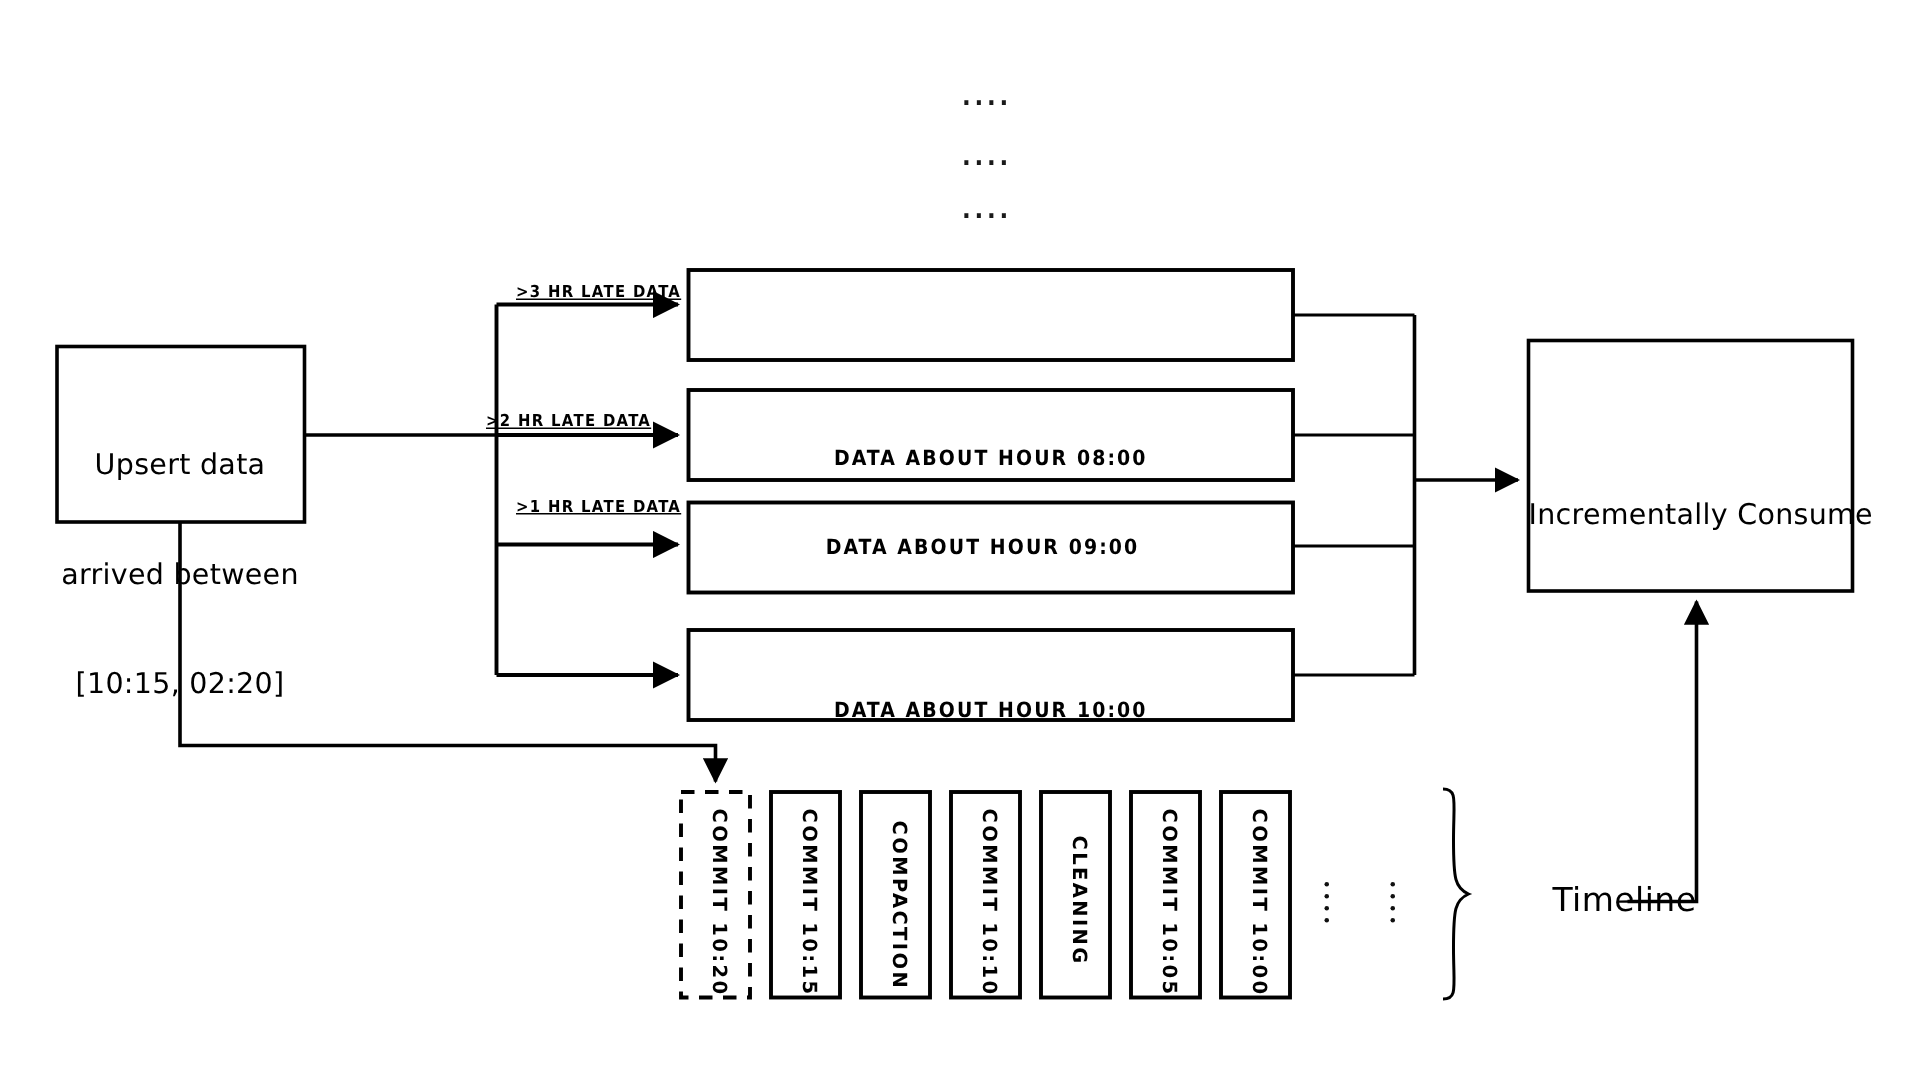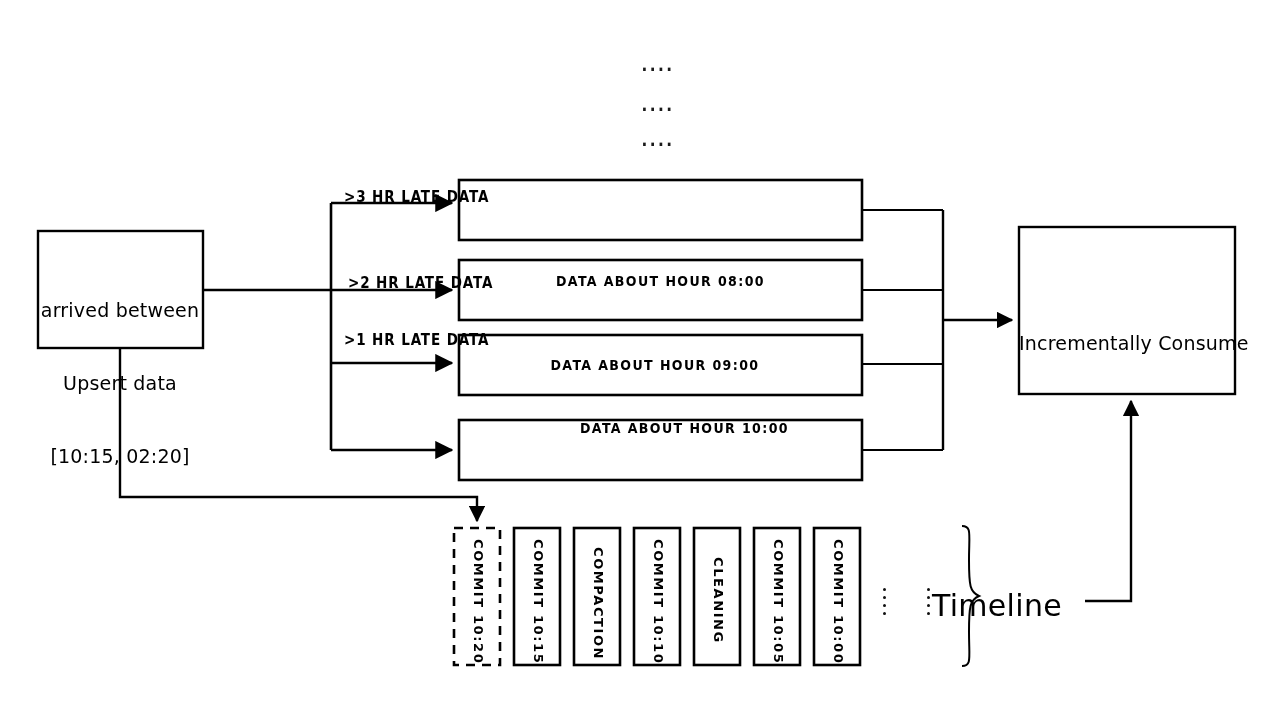--- a/index.html
+++ b/index.html
@@ -47,22 +47,23 @@
     letter-spacing: 1.4px;
     font-stretch: condensed;
   }
 
   .box-label {
     font-size: 14px;
     text-align: center;
   }
 
   .edge-label {
-    font-size: 15px;
+    font-size: 11px;
     letter-spacing: 0.9px;
+    text-decoration: underline;
   }
 
   .upsert-label {
     font-size: 19px;
     text-align: center;
     width: 166px;
     left: 37px;
     top: 249px;
   }
 
@@ -81,22 +82,22 @@
     font-weight: 700;
     font-size: 13px;
     letter-spacing: 1.6px;
     color: #000;
     transform-origin: 0 0;
     transform: rotate(90deg);
     white-space: pre;
   }
 
   .timeline-word {
-    font-size: 30px;
-    left: 932px;
+    font-size: 22px;
+    left: 1035px;
     top: 587px;
     letter-spacing: 0.3px;
   }
 
   .dots-row {
     font-size: 17px;
     font-weight: 700;
     letter-spacing: 2.5px;
     color: #1a1a1a;
     text-align: center;
@@ -169,32 +170,32 @@
              C 969 658, 972 666, 962 666" fill="none" stroke="#000" stroke-width="2.0"></path>
 
     <path d="M 1085 601 L 1131 601 L 1131 401" fill="none" stroke="#000" stroke-width="2.4" marker-end="url(#arrow)"></path>
   </svg>
 
   <div class="txt caps dots-row" style="left:618px; top:55px;">....</div>
   <div class="txt caps dots-row" style="left:618px; top:95px;">....</div>
   <div class="txt caps dots-row" style="left:618px; top:130px;">....</div>
 
   <div class="txt hand upsert-label">
+    <div>Upsert data</div>
     <div>arrived between</div>
-    <div>Upsert data</div>
     <div>[10:15, 02:20]</div>
   </div>
 
   <div class="txt caps edge-label" style="left:344px; top:188px;">&gt;3 HR LATE DATA</div>
-  <div class="txt caps edge-label" style="left:348px; top:274px;">&gt;2 HR LATE DATA</div>
+  <div class="txt caps edge-label" style="left:324px; top:274px;">&gt;2 HR LATE DATA</div>
   <div class="txt caps edge-label" style="left:344px; top:331px;">&gt;1 HR LATE DATA</div>
 
-  <div class="txt caps box-label" style="left:459px; top:273px; width:403px;">DATA ABOUT HOUR 08:00</div>
+  <div class="txt caps box-label" style="left:459px; top:298px; width:403px;">DATA ABOUT HOUR 08:00</div>
   <div class="txt caps box-label" style="left:472px; top:357px; width:366px;">DATA ABOUT HOUR 09:00</div>
-  <div class="txt caps box-label" style="left:459px; top:420px; width:403px;padding-left:24px;">DATA ABOUT HOUR 10:00</div>
+  <div class="txt caps box-label" style="left:459px; top:466px; width:403px;">DATA ABOUT HOUR 10:00</div>
 
   <div class="txt hand consume-label">
     <div>Incrementally Consume</div>
   </div>
 
   <div class="tl-label" style="left:486px; top:539px;">COMMIT 10:20</div>
   <div class="tl-label" style="left:546px; top:539px;">COMMIT 10:15</div>
   <div class="tl-label" style="left:606px; top:547px;">COMPACTION</div>
   <div class="tl-label" style="left:666px; top:539px;">COMMIT 10:10</div>
   <div class="tl-label" style="left:726px; top:557px;">CLEANING</div>

